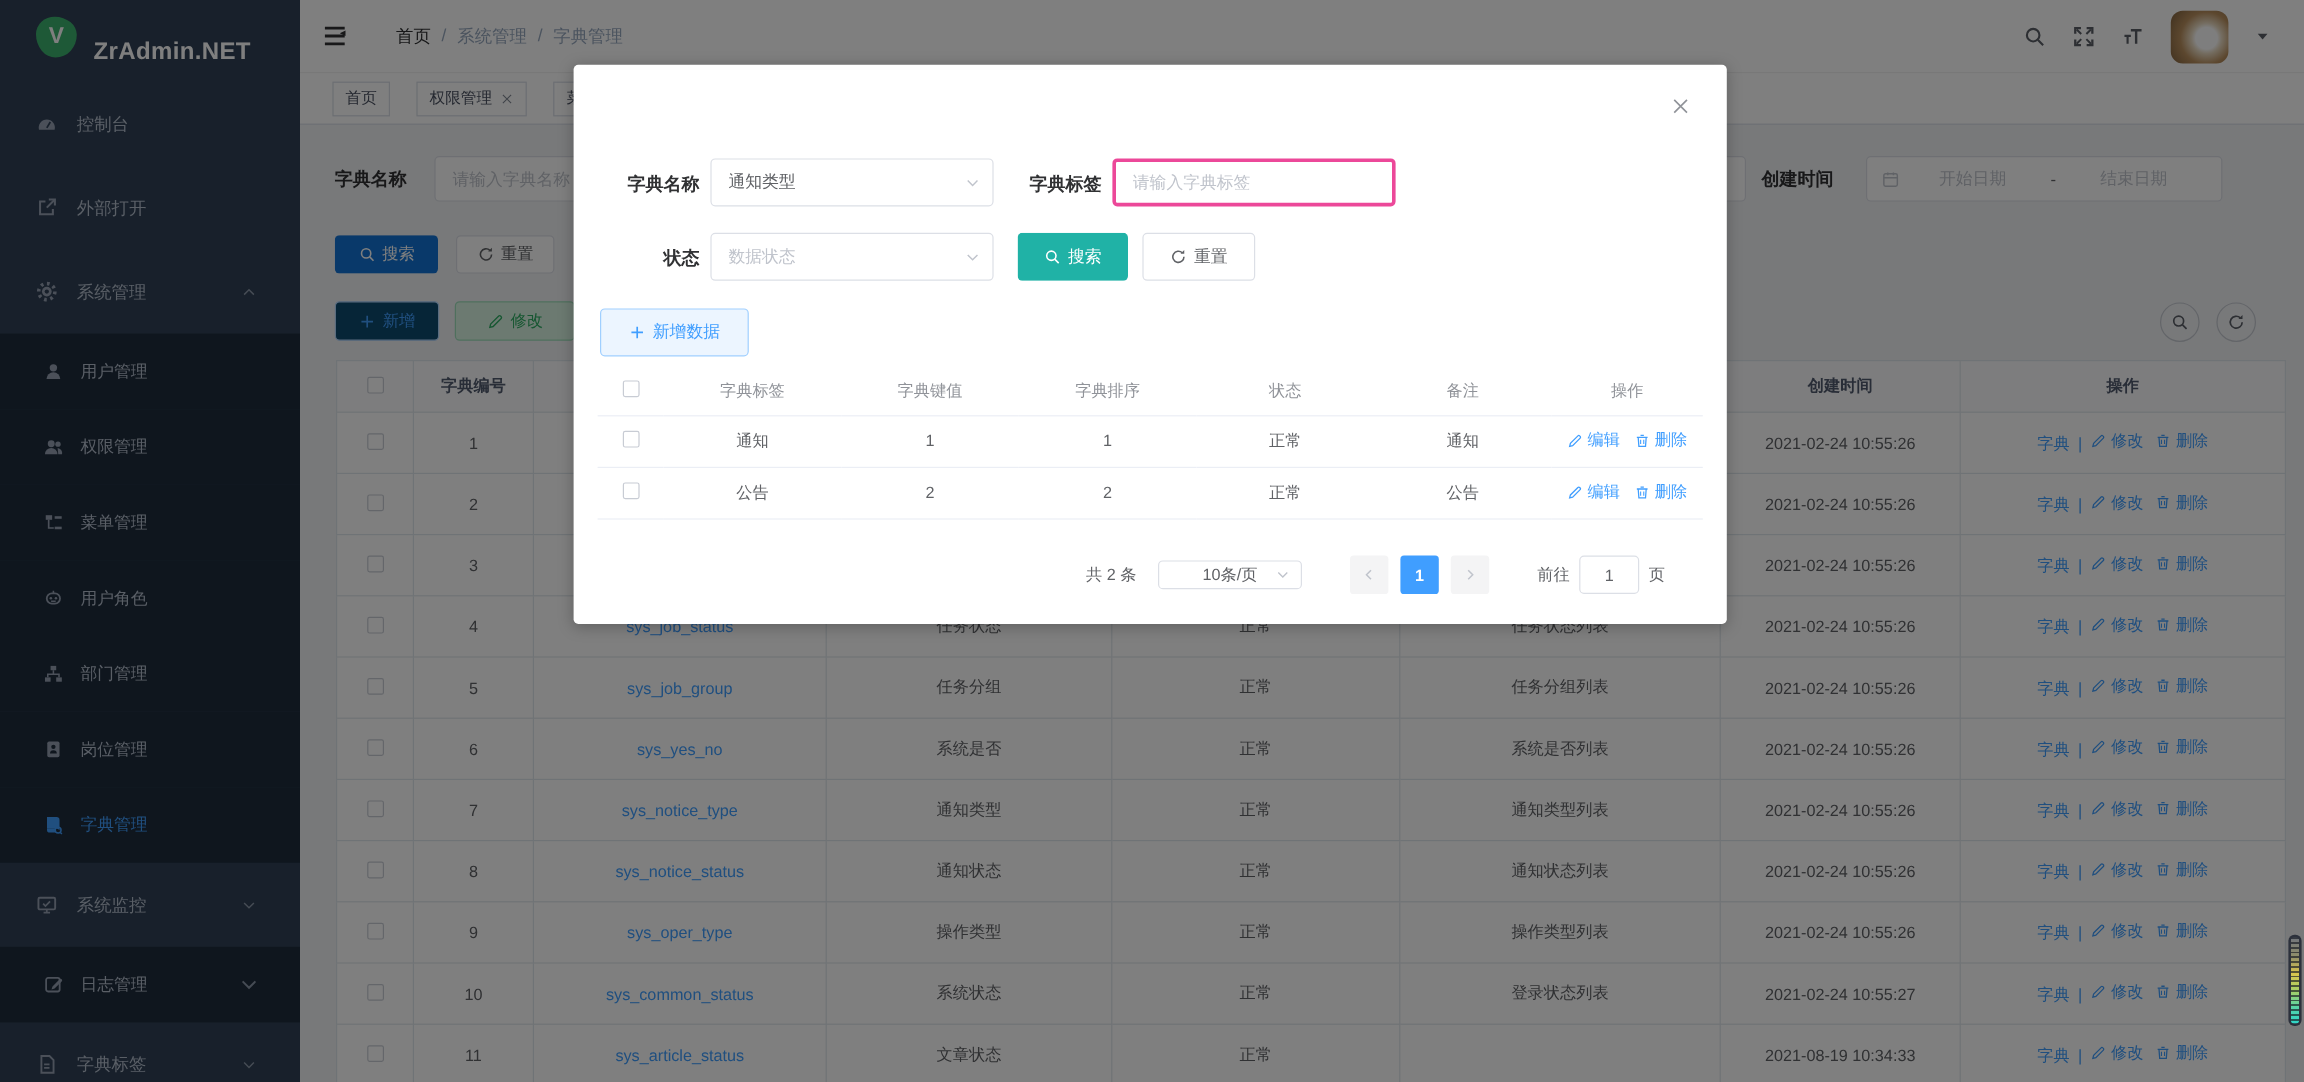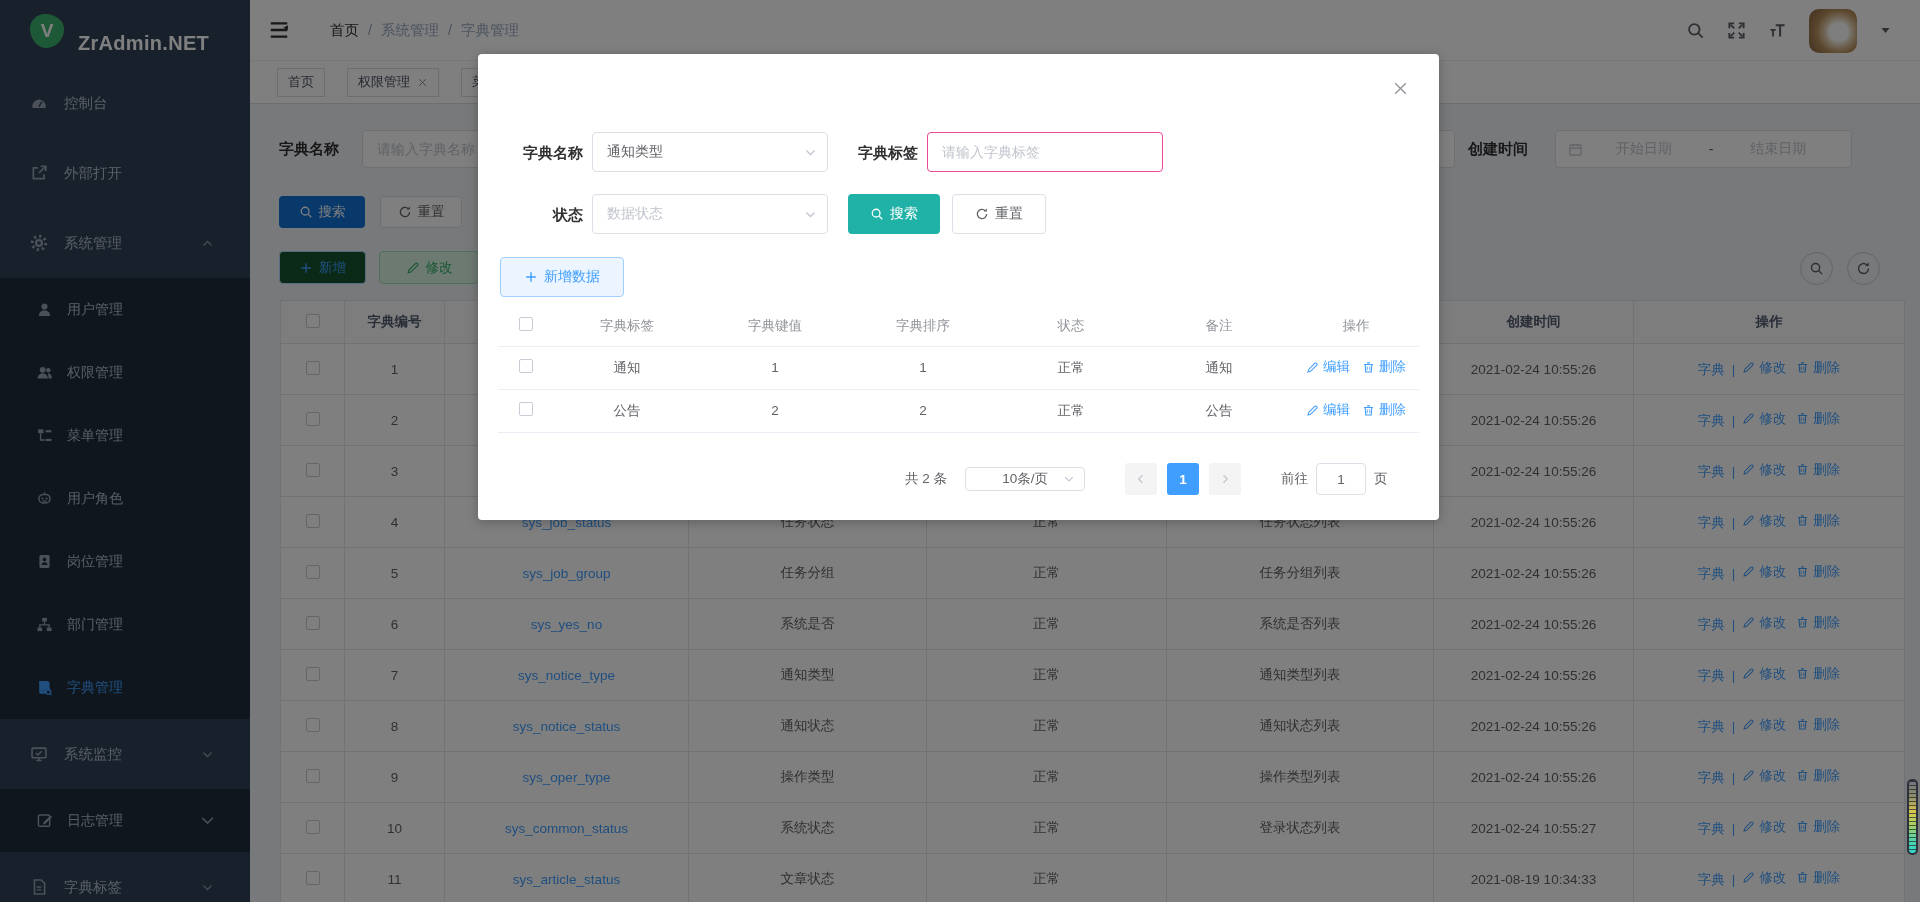--- a/index.html
+++ b/index.html
@@ -53,21 +53,21 @@
   .daterange { position:absolute; height:38px; background:#fff; border:1px solid #dcdfe6; border-radius:4px;
     display:flex; align-items:center; font-size:14px; color:#c0c4cc; padding:0 12px;justify-content:flex-end; }
   .daterange .ic { width:15px; height:15px; color:#c0c4cc; }
   .daterange .dpart { flex:1; text-align:center; }
   .daterange .dsep { color:#606266; padding:0 4px; }
   .btn { position:absolute; display:flex; align-items:center; justify-content:center; gap:6px;
     border-radius:4px; font-size:13.5px; cursor:pointer; border:1px solid transparent; }
   .btn .ic { width:14px; height:14px; }
   .btn-primary { background:#1373d4; color:#fff; }
   .btn-plain { background:#fff; border-color:#dcdfe6; color:#606266; }
-  .btn-add { background:#14532d; border-color:#b3d8ff; color:#409eff; }
+  .btn-add { background:#0c4a6e; border-color:#b3d8ff; color:#409eff; }
   .btn-edit-plain { background:#d9f4e3; border-color:#9fe0bb; color:#2fae64; }
   .circle-btn { position:absolute; width:33px; height:33px; border:1px solid #c6cad1; border-radius:50%;
     display:flex; align-items:center; justify-content:center; color:#5a5e66; cursor:pointer; }
   .circle-btn .ic { width:15px; height:15px; }
 
   
   .dict-table { position:absolute; left:30px; top:196px; width:1624px; border-collapse:collapse;
     table-layout:fixed; background:#fff; font-size:13.5px; }
   .dict-table th, .dict-table td { border:1px solid #dfe6ec; text-align:center; overflow:hidden; white-space:nowrap; }
   .dict-table th { height:43px; background:#fafbfc; color:#515a6e; font-weight:bold; }
@@ -81,21 +81,21 @@
   
   .mask { position:absolute; inset:0; background:rgba(0,0,0,0.5); z-index:40; }
   .modal { position:absolute; left:478px; top:54px; width:961px; height:466px; background:#fff;
     border-radius:4px; box-shadow:0 2px 12px rgba(0,0,0,.25); z-index:50; }
   .modal-close { position:absolute; right:30px; top:26px; width:17px; height:17px; color:#909399; cursor:pointer; }
   .mlabel { position:absolute; width:78px; text-align:right; font-size:15px; font-weight:bold; color:#303133; }
   .msel { position:absolute; width:236px; height:40px; border:1px solid #dcdfe6; border-radius:4px; background:#fff;
     display:flex; align-items:center; font-size:14px; padding:0 30px 0 14px; cursor:pointer; }
   .msel .chev { position:absolute; right:10px; width:13px; height:13px; color:#c0c4cc; }
   .msel .val { color:#606266; } .msel .ph { color:#c0c4cc; }
-  .minput { position:absolute; width:236px; height:40px; border:1px solid #ec4899; border-radius:4px;
+  .minput { position:absolute; width:236px; height:40px; border:3px solid #ec4899; border-radius:4px;
     font-size:14px; color:#606266; padding:0 14px; }
   .minput::placeholder { color:#c0c4cc; }
   .mbtn { position:absolute; height:40px; display:flex; align-items:center; justify-content:center; gap:6px;
     border-radius:4px; font-size:14px; cursor:pointer; border:1px solid transparent; }
   .mbtn .ic { width:14px; height:14px; }
   .mbtn-teal { background:#20b2a6; color:#fff; }
   .mbtn-plain { background:#fff; border-color:#dcdfe6; color:#606266; }
   .mbtn-add { background:#ecf5ff; border-color:#a0cfff; color:#409eff; }
 
   .modal-table { position:absolute; left:20px; top:252px; width:921px; border-collapse:collapse;
@@ -211,37 +211,37 @@
               <circle cx="10" cy="8" r="1" fill="currentColor"></circle>
               <path d="M6.2 10.4h3.6" stroke="currentColor" stroke-width="1.2"></path>
               <path d="M8 2.2v2" stroke="currentColor" stroke-width="1.2"></path>
             </svg>
           </span>
           <span>用户角色</span>
         </div>
         <div class="mi sub">
           <span class="ic">
             <svg viewBox="0 0 16 16" xmlns="http://www.w3.org/2000/svg">
-              <rect x="3.2" y="1.8" width="9.6" height="12.4" rx="1.4" fill="currentColor"></rect>
-              <circle cx="8" cy="6" r="1.7" fill="#1f2d3d"></circle>
-              <path d="M5.3 11.3a2.7 2.7 0 0 1 5.4 0z" fill="#1f2d3d"></path>
-            </svg>
-          </span>
-          <span>岗位管理</span>
-        </div>
-        <div class="mi sub">
-          <span class="ic">
-            <svg viewBox="0 0 16 16" xmlns="http://www.w3.org/2000/svg">
               <rect x="5.8" y="1.8" width="4.4" height="3.4" fill="currentColor"></rect>
               <rect x="1.4" y="10.8" width="4.4" height="3.4" fill="currentColor"></rect>
               <rect x="10.2" y="10.8" width="4.4" height="3.4" fill="currentColor"></rect>
               <path d="M8 5.2v3.1M3.6 10.8V8.3h8.8v2.5" fill="none" stroke="currentColor" stroke-width="1.2"></path>
             </svg>
           </span>
           <span>部门管理</span>
+        </div>
+        <div class="mi sub">
+          <span class="ic">
+            <svg viewBox="0 0 16 16" xmlns="http://www.w3.org/2000/svg">
+              <rect x="3.2" y="1.8" width="9.6" height="12.4" rx="1.4" fill="currentColor"></rect>
+              <circle cx="8" cy="6" r="1.7" fill="#1f2d3d"></circle>
+              <path d="M5.3 11.3a2.7 2.7 0 0 1 5.4 0z" fill="#1f2d3d"></path>
+            </svg>
+          </span>
+          <span>岗位管理</span>
         </div>
         <div class="mi sub active">
           <span class="ic">
             <svg viewBox="0 0 16 16" xmlns="http://www.w3.org/2000/svg">
               <path d="M3 1.8h7.5A2.3 2.3 0 0 1 12.8 4v8.4a2.3 2.3 0 0 0-2.3-1.4H3z" fill="currentColor"></path>
               <path d="M3 11h7v2.8H4.2A1.4 1.4 0 0 1 3 12.4z" fill="currentColor"></path>
               <circle cx="11.7" cy="12" r="2.3" fill="none" stroke="currentColor" stroke-width="1.2"></circle>
               <path d="M13.3 13.7l1.3 1.3" stroke="currentColor" stroke-width="1.2"></path>
             </svg>
           </span>

